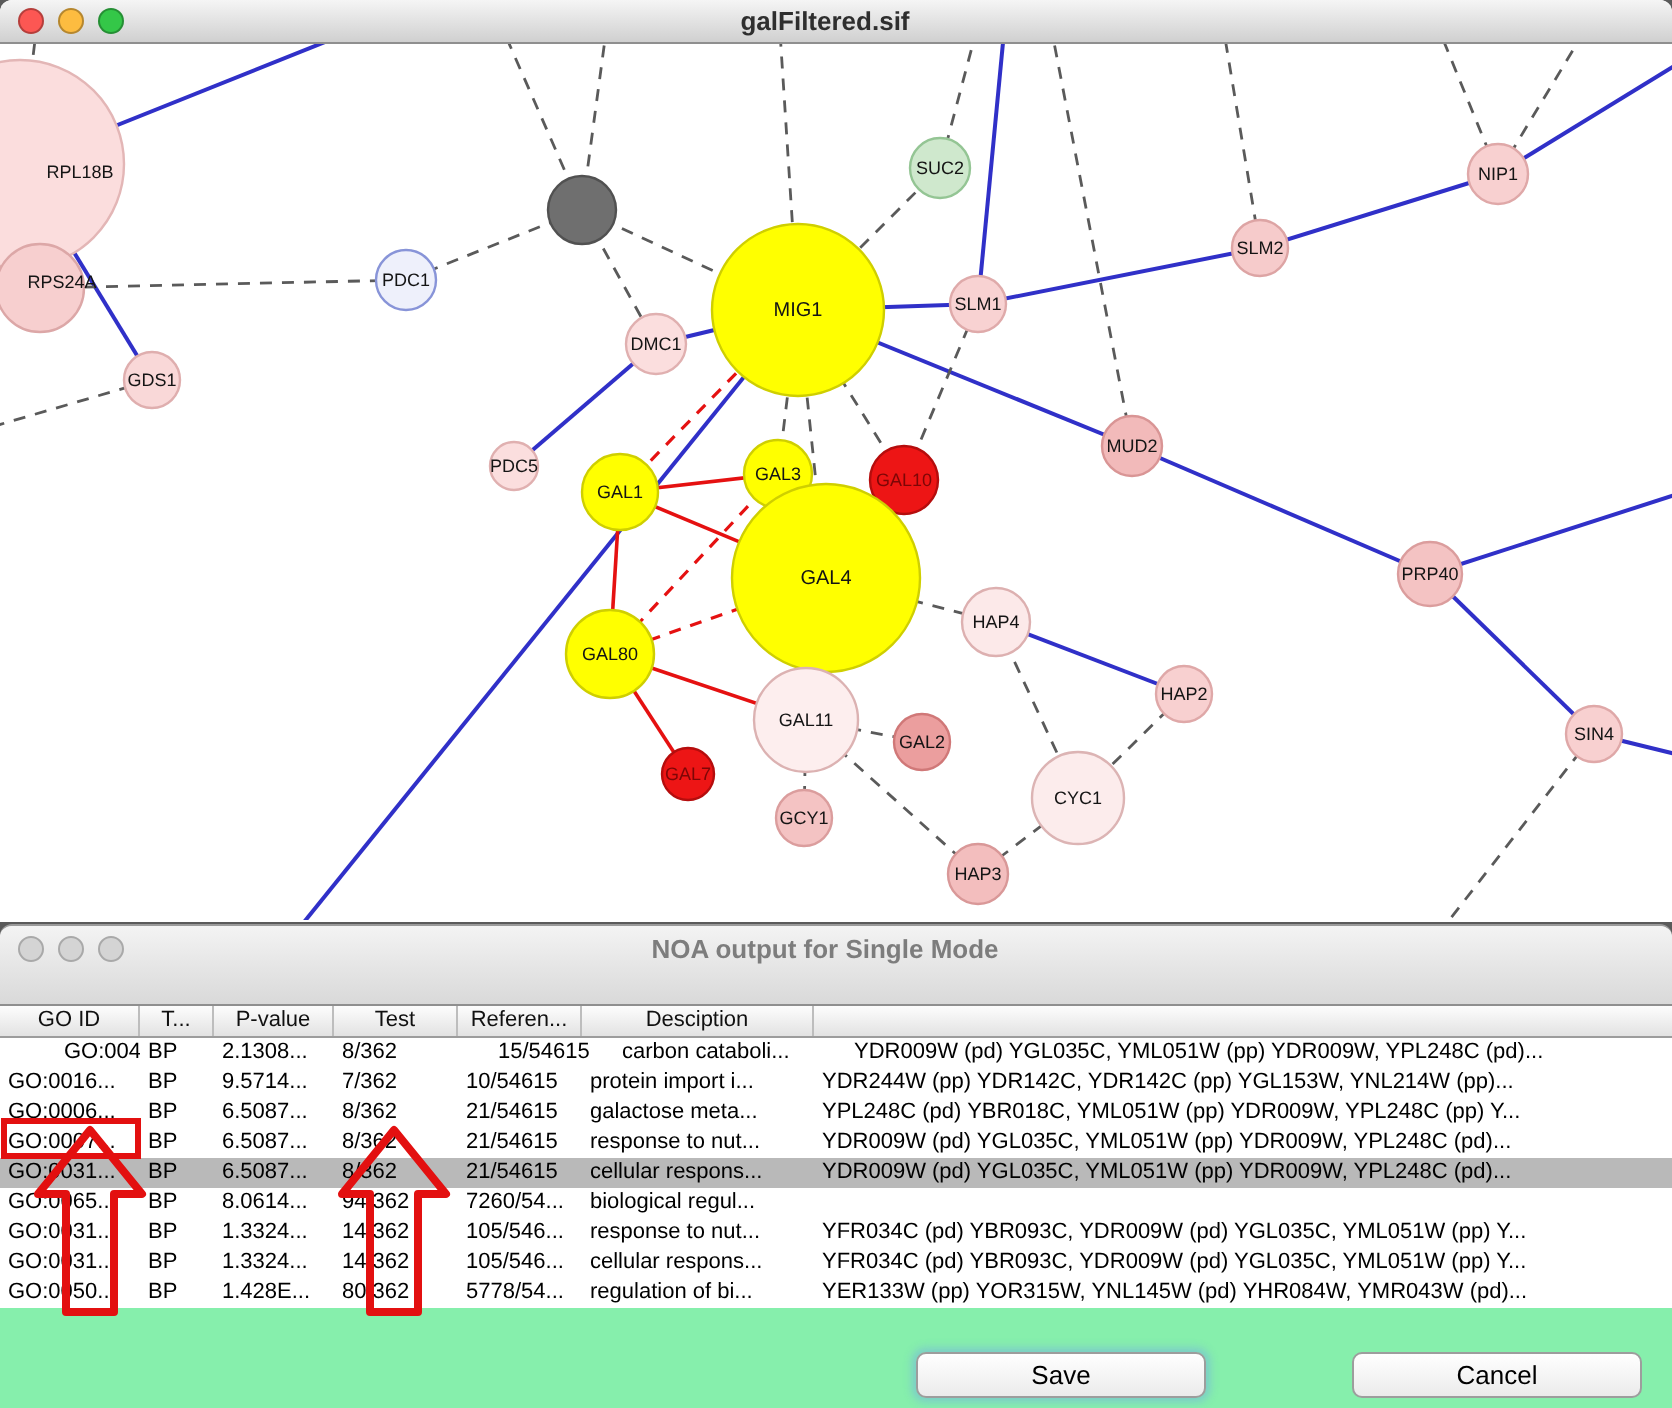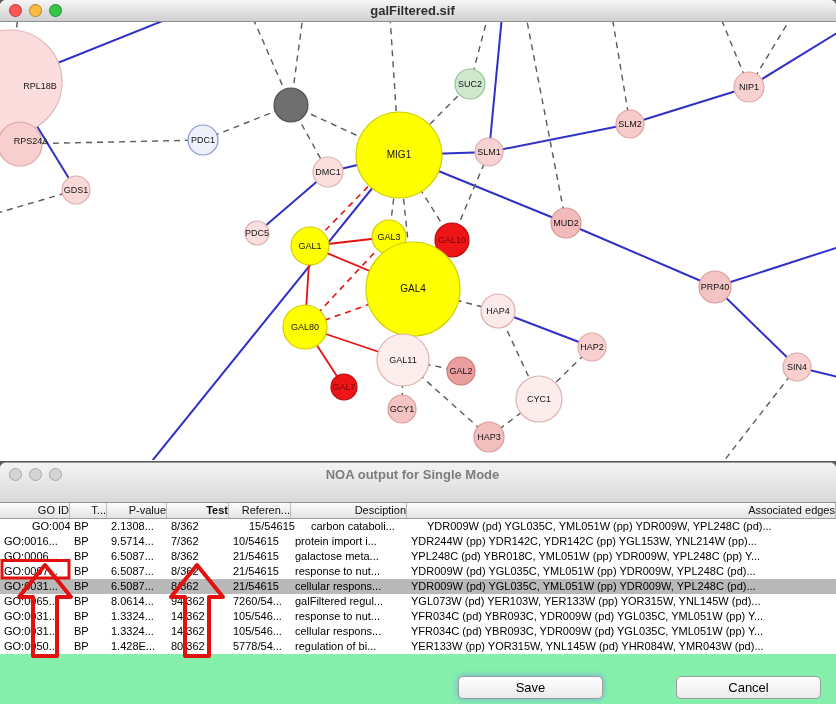--- a/index.html
+++ b/index.html
@@ -13,21 +13,21 @@
   .titlebar .title{position:absolute;left:0;right:11px;text-align:center;font-size:13px;font-weight:bold;color:#2e2e2e;line-height:22px}
   #noa-window .title{color:#7d7d7d;line-height:24px}
   .lights{position:absolute;left:9px;top:4px;display:flex;gap:7px;z-index:2}
   #noa-window .lights{top:5px}
   .light{width:13px;height:13px;border-radius:50%;border:1px solid rgba(0,0,0,.28)}
   .light.red{background:#fc5753}.light.yellow{background:#fdbc40}.light.green{background:#34c748}
   .light.gray{background:#d4d4d4;border-color:#a9a9a9}
   #graph-svg{display:block;background:#fff}
   #graph-svg text{font-family:"Liberation Sans",sans-serif}
   .table-header{display:flex;height:16px;background:linear-gradient(#fdfdfd,#e2e2e2);border-bottom:1px solid #9c9c9c;overflow:hidden}
-  .th{height:100%;border-right:1px solid #bdbdbd;font-size:11px;line-height:15px;text-align:right;color:#111;white-space:nowrap;overflow:hidden;flex:0 0 auto}
+  .th{height:100%;border-right:1px solid #bdbdbd;font-size:11px;line-height:15px;text-align:center;color:#111;white-space:nowrap;overflow:hidden;flex:0 0 auto}
   .table-body{height:135px;background:#fff;overflow:hidden}
   .tr{display:flex;height:15px}
   .tr.selected{background:#b9b9b9}
   .td{font-size:11px;line-height:15px;padding:0 4px;white-space:nowrap;overflow:hidden;color:#000;flex:0 0 auto}
   .footer{position:relative;height:67px;background:#86efac}
   .btn{position:absolute;top:22px;height:23px;width:145px;border-radius:5px;border:1px solid #9d9d9d;background:linear-gradient(#ffffff,#ebebeb);font-size:13px;font-family:"Liberation Sans",sans-serif;color:#000;text-align:center}
   #save-btn{left:458px;box-shadow:0 0 4px 2px rgba(110,160,240,.45)}
   #cancel-btn{left:676px}
   #annotations{position:absolute;left:0;top:0;pointer-events:none;z-index:5}
 </style>
@@ -162,24 +162,23 @@
       <div class="light gray"></div>
       <div class="light gray"></div>
       <div class="light gray"></div>
     </div>
     <div class="title">NOA output for Single Mode</div>
   </div>
   <div class="table-header" id="noa-table-header">
       <div class="th" style="width: 70px;">GO ID</div>
       <div class="th" style="width: 37px;">T...</div>
       <div class="th" style="width: 60px;">P-value</div>
-      <div class="th" style="width: 62px; font-weight: bold;">Test</div>
+      <div class="th" style="width: 62px;">Test</div>
       <div class="th" style="width: 62px;">Referen...</div>
       <div class="th" style="width: 116px;">Desciption</div>
-      <div class="th" style="width: 429px;">Associated edges</div>
     </div>
   <div class="table-body" id="noa-table-body">
       <div class="tr">
         <div class="td" style="width: 70px; padding-left: 32px;">GO:0045...</div>
         <div class="td" style="width: 37px;">BP</div>
         <div class="td" style="width: 60px;">2.1308...</div>
         <div class="td" style="width: 62px;">8/362</div>
         <div class="td" style="width: 62px; margin-left: 16px;">15/54615</div>
         <div class="td" style="width: 116px;">carbon cataboli...</div>
         <div class="td" style="width: 429px;">YDR009W (pd) YGL035C, YML051W (pp) YDR009W, YPL248C (pd)...</div>
@@ -219,22 +218,21 @@
         <div class="td" style="width: 62px;">21/54615</div>
         <div class="td" style="width: 116px;">cellular respons...</div>
         <div class="td" style="width: 429px;">YDR009W (pd) YGL035C, YML051W (pp) YDR009W, YPL248C (pd)...</div>
       </div>
       <div class="tr">
         <div class="td" style="width: 70px;">GO:0065...</div>
         <div class="td" style="width: 37px;">BP</div>
         <div class="td" style="width: 60px;">8.0614...</div>
         <div class="td" style="width: 62px;">94/362</div>
         <div class="td" style="width: 62px;">7260/54...</div>
-        <div class="td" style="width: 116px;">galFiltered regul...</div>
-        <div class="td" style="width: 429px;">YGL073W (pd) YER103W, YER133W (pp) YOR315W, YNL145W (pd)...</div>
+        <div class="td" style="width: 116px;">biological regul...</div>
       </div>
       <div class="tr">
         <div class="td" style="width: 70px;">GO:0031...</div>
         <div class="td" style="width: 37px;">BP</div>
         <div class="td" style="width: 60px;">1.3324...</div>
         <div class="td" style="width: 62px;">14/362</div>
         <div class="td" style="width: 62px;">105/546...</div>
         <div class="td" style="width: 116px;">response to nut...</div>
         <div class="td" style="width: 429px;">YFR034C (pd) YBR093C, YDR009W (pd) YGL035C, YML051W (pp) Y...</div>
       </div>

